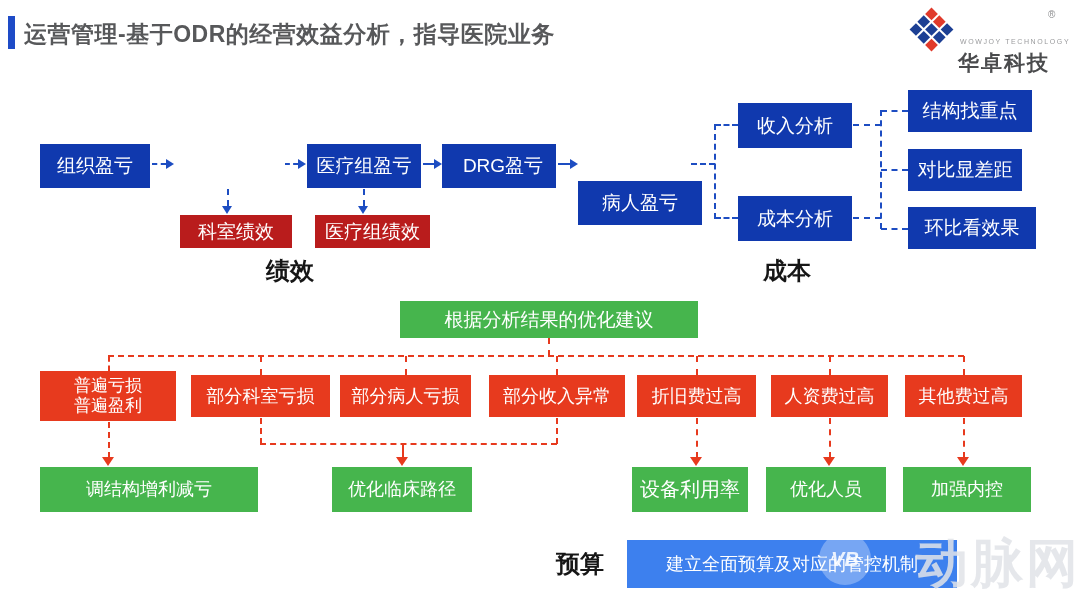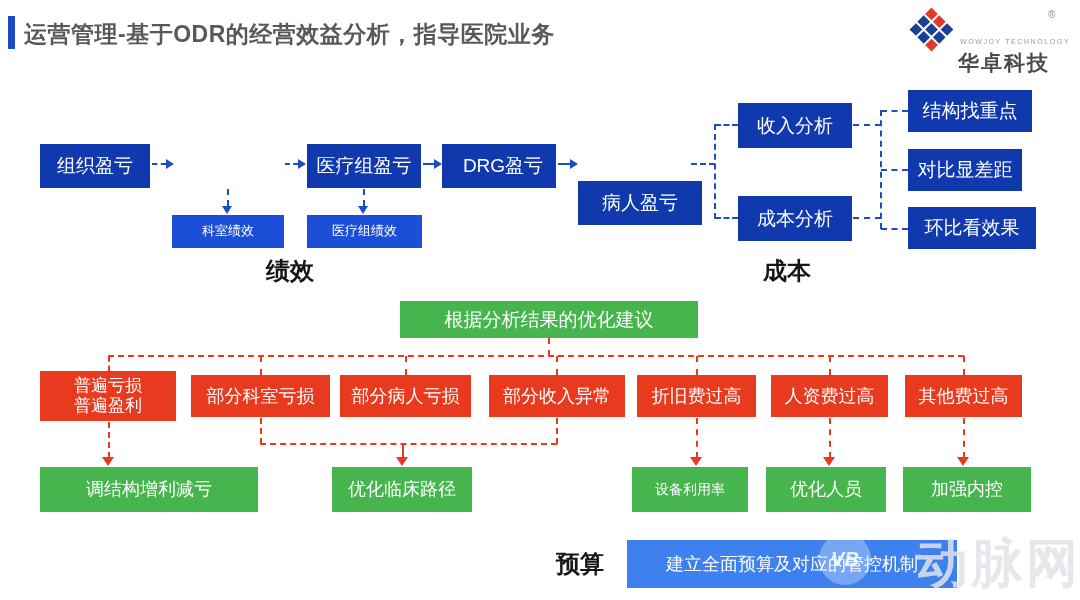--- a/index.html
+++ b/index.html
@@ -15,21 +15,21 @@
   .dg { width:9px; height:9px; }
   .dg.red { background:#e03a2b; }
   .dg.blue { background:#1c3f94; }
   .logo-name { position:absolute; left:958px; top:13px; font-size:21px; font-weight:bold; color:#4a4b4d; letter-spacing:2px; white-space:nowrap;margin-top:36px; }
   .logo-reg { position:absolute; left:1048px; top:9px; font-size:10px; color:#8a8b8d; }
   .logo-tagline { position:absolute; left:960px; top:38px; font-size:7px; color:#9a9b9d; letter-spacing:1.6px; white-space:nowrap; }
 
   
   .box { position:absolute; display:flex; align-items:center; justify-content:center; text-align:center; color:#ffffff; font-size:19px; line-height:1.15; }
   .b-dark { background:#1039ae; }
-  .b-light { background:#1d4ed8; font-size:13px; }
+  .b-light { background:#b91c1c; font-size:19px;margin-left:8px; }
   .b-green { background:#46b54d; }
   .b-red { background:#e73a1e; font-size:18px; }
   .b-budget { background:#3d80ee; font-size:18px; }
 
   .section-label { position:absolute; font-size:24px; font-weight:bold; color:#161616; text-align:center; white-space:nowrap; }
 
   
   .dash-h { position:absolute; border-top:2px dashed #1d4dc2; }
   .dash-v { position:absolute; border-left:2px dashed #1d4dc2; }
   .rdash-h { position:absolute; border-top:2px dashed #e73a1e; }
@@ -145,21 +145,21 @@
 
   <div class="rdash-v" style="left:696px;top:418px;height:40px;"></div>
   <div class="tri-d-red" style="left:690px;top:457px;"></div>
   <div class="rdash-v" style="left:829px;top:418px;height:40px;"></div>
   <div class="tri-d-red" style="left:823px;top:457px;"></div>
   <div class="rdash-v" style="left:963px;top:418px;height:40px;"></div>
   <div class="tri-d-red" style="left:957px;top:457px;"></div>
 
   <div class="box b-green" style="left:40px;top:467px;width:218px;height:45px;font-size:18px;">调结构增利减亏</div>
   <div class="box b-green" style="left:332px;top:467px;width:140px;height:45px;font-size:18px;">优化临床路径</div>
-  <div class="box b-green" style="left:632px;top:467px;width:116px;height:45px;font-size:14px;">设备利用率</div>
+  <div class="box b-green" style="left:632px;top:467px;width:116px;height:45px;font-size:20px;">设备利用率</div>
   <div class="box b-green" style="left:766px;top:467px;width:120px;height:45px;font-size:18px;">优化人员</div>
   <div class="box b-green" style="left:903px;top:467px;width:128px;height:45px;font-size:18px;">加强内控</div>
 
   <div class="section-label" style="left:556px;top:548px;">预算</div>
   <div class="box b-budget" style="left:627px;top:540px;width:330px;height:48px;">建立全面预算及对应的管控机制</div>
 
   <div class="wm-badge">VB</div>
   <div class="wm-text">动脉网</div>
 
 </div>

